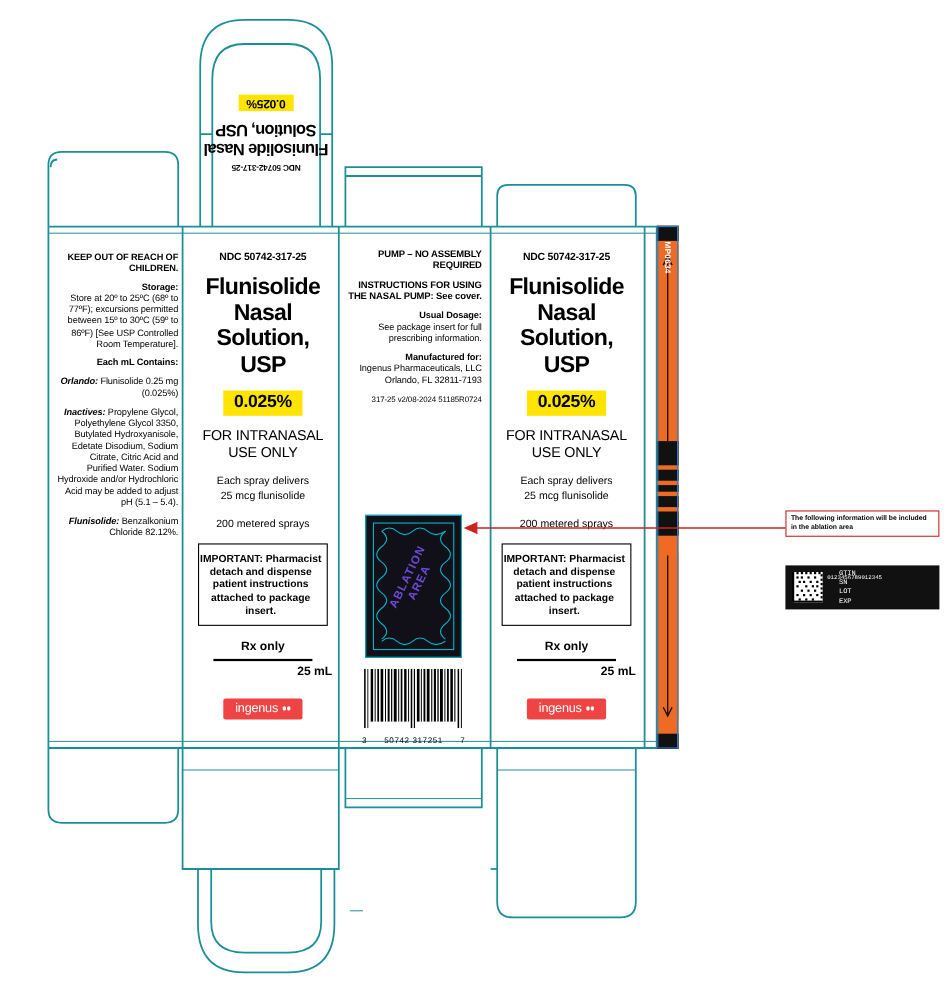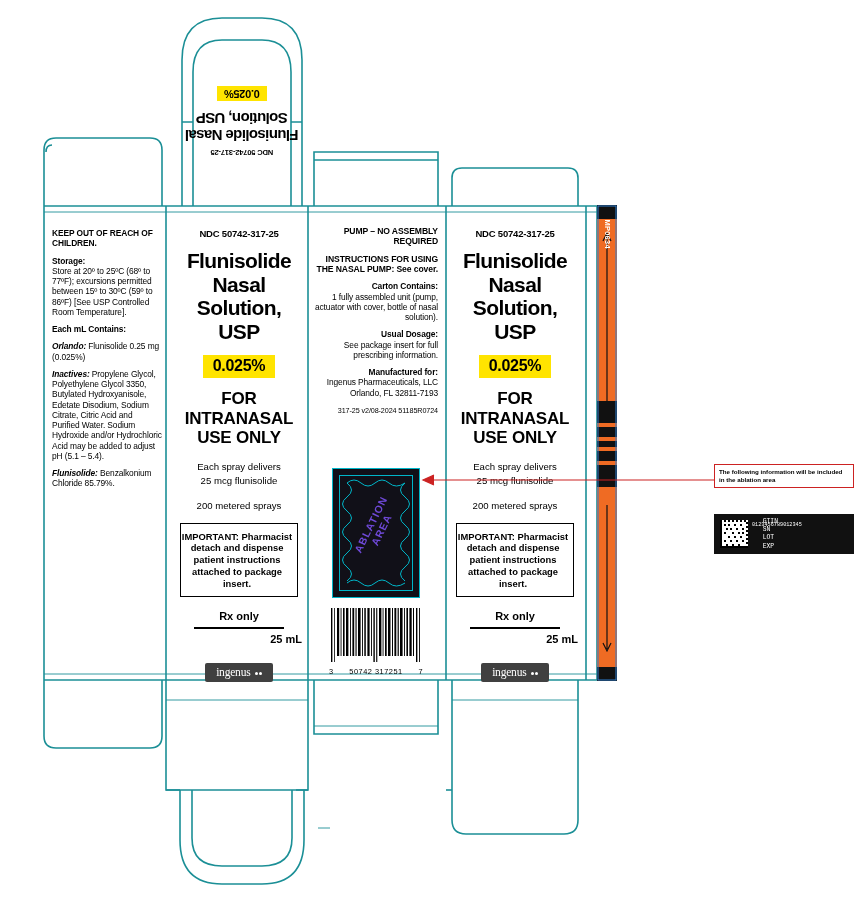--- a/index.html
+++ b/index.html
@@ -39,21 +39,21 @@
   }
   .b { font-weight: bold; }
   .i { font-style: italic; }
 
   
   #left-panel {
     left: 52px;
     top: 228px;
     width: 110px;
   }
-  #left-panel p { margin: 0 0 7px 0; }
+  #left-panel p { margin: 0 0 7px 0; text-align: right; }
 
   
   .display-panel {
     text-align: center;
   }
   .ndc {
     font-size: 9.5px;
     font-weight: bold;
     letter-spacing: -0.2px;
     margin-bottom: 10px;
@@ -69,22 +69,22 @@
     display: inline-block;
     background: #ffe400;
     color: #000;
     font-size: 16px;
     font-weight: bold;
     padding: 2px 10px 3px 10px;
     letter-spacing: -0.3px;
     margin-bottom: 11px;
   }
   .intranasal {
-    font-size: 17px;
-    font-weight: bold;
+    font-size: 13px;
+    font-weight: normal;
     line-height: 1.15;
     letter-spacing: -0.2px;
     margin-bottom: 12px;
   }
   .spray-info {
     font-size: 9.6px;
     line-height: 1.45;
     margin-bottom: 12px;
   }
   .metered {
@@ -110,27 +110,26 @@
     margin: 0 18px 4px 18px;
   }
   .volume {
     font-size: 11px;
     font-weight: bold;
     margin-bottom: 17px;
     text-align: right;
   }
   .brand-chip {
     display: inline-block;
-    background: #404040;
+    background: #ef4444;
     color: #fff;
     font-size: 11.5px;
     padding: 3px 11px 4px 11px;
     border-radius: 2px;
     letter-spacing: -0.2px;
-    font-family: Liberation Serif, serif;
   }
   .brand-chip .dot-group {
     display: inline-block;
     margin-left: 3px;
     position: relative;
     top: -1px;
   }
   .brand-chip .dot {
     display: inline-block;
     width: 3.2px;
@@ -377,21 +376,21 @@
     </svg>
     <div id="spine-code">MP0634</div>
   </div>
 
   <div class="panel t" id="left-panel">
     <p class="b">KEEP OUT OF REACH OF CHILDREN.</p>
     <p><span class="b">Storage:</span><br><span>Store at 20º to 25ºC (68º to 77ºF); excursions permitted between 15º to 30ºC (59º to 86ºF) [See USP Controlled Room Temperature].</span></p>
     <p class="b">Each mL Contains:</p>
     <p><span class="b i">Orlando:</span><span> Flunisolide 0.25 mg (0.025%)</span></p>
     <p><span class="b i">Inactives:</span><span> Propylene Glycol, Polyethylene Glycol 3350, Butylated Hydroxyanisole, Edetate Disodium, Sodium Citrate, Citric Acid and Purified Water. Sodium Hydroxide and/or Hydrochloric Acid may be added to adjust pH (5.1 – 5.4).</span></p>
-    <p><span class="b i">Flunisolide:</span><span> Benzalkonium Chloride 85.79%.</span></p>
+    <p><span class="b i">Flunisolide:</span><span> Benzalkonium Chloride 82.12%.</span></p>
   </div>
 
   <div class="panel display-panel" id="top-flap">
     <div class="ndc">NDC 50742-317-25</div>
     <div class="prod-name">Flunisolide Nasal Solution, USP</div>
     <div class="strength-chip">0.025%</div>
   </div>
 
   <div class="panel display-panel" id="panel-2">
     <div class="ndc">NDC 50742-317-25</div>
@@ -408,21 +407,20 @@
     <div class="rule"></div>
     <div class="volume">25 mL</div>
     <div class="brand-chip">
       <span>ingenus</span><span class="dot-group"><span class="dot"></span><span class="dot"></span></span>
     </div>
   </div>
 
   <div class="panel t" id="panel-3">
     <p class="hdr">PUMP – NO ASSEMBLY REQUIRED</p>
     <p class="hdr">INSTRUCTIONS FOR USING THE NASAL PUMP: See cover.</p>
-    <p><span class="b">Carton Contains:</span><br><span>1 fully assembled unit (pump, actuator with cover, bottle of nasal solution).</span></p>
     <p><span class="b">Usual Dosage:</span><br><span>See package insert for full prescribing information.</span></p>
     <p><span class="b">Manufactured for:</span><br><span>Ingenus Pharmaceuticals, LLC Orlando, FL 32811-7193</span></p>
     <p class="codes">317-25 v2/08-2024        51185R0724</p>
   </div>
 
   <div id="ablation-area">
     <div class="inner-border"></div>
     <svg class="squiggle" viewBox="0 0 86 128" xmlns="http://www.w3.org/2000/svg">
       <g stroke="#00b6c9" stroke-width="1" fill="none">
         <path d="M14 14 q9 7 0 14 q-9 7 0 14 q9 7 0 14 q-9 7 0 14 q9 7 0 14 q-9 7 0 14 q9 7 0 14"></path>

